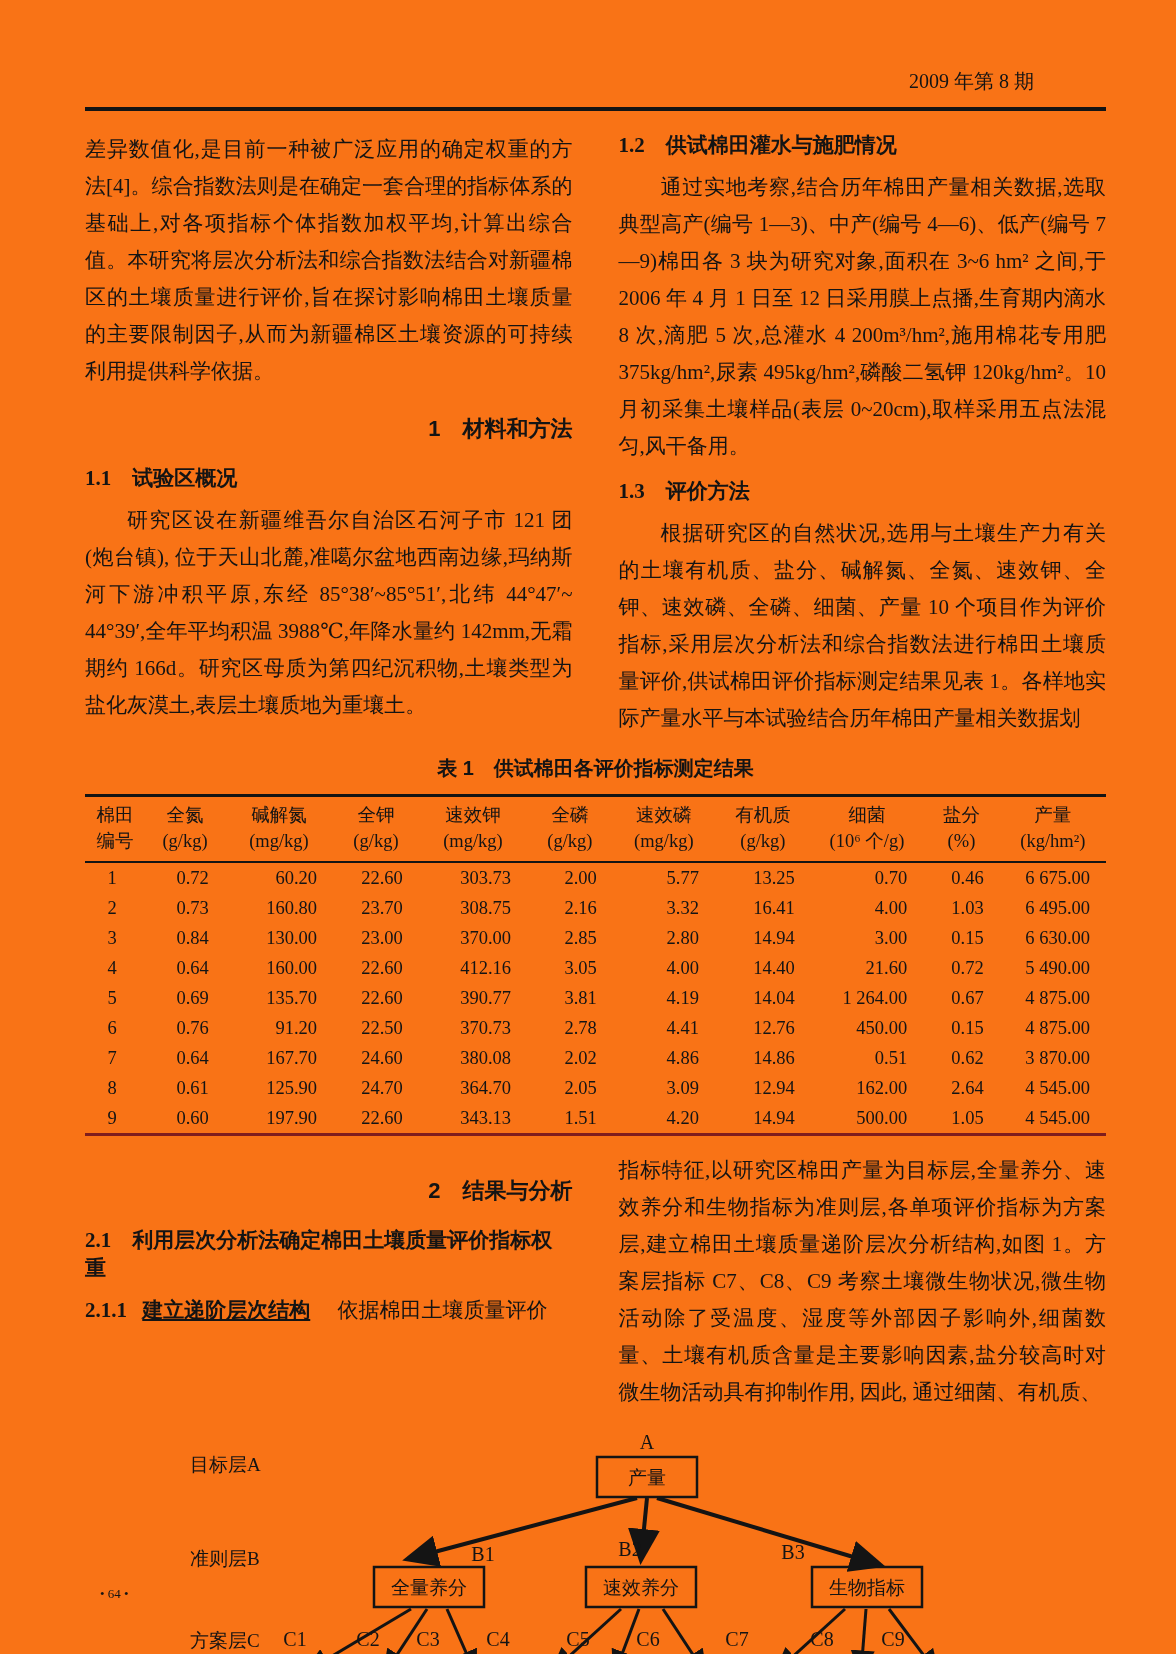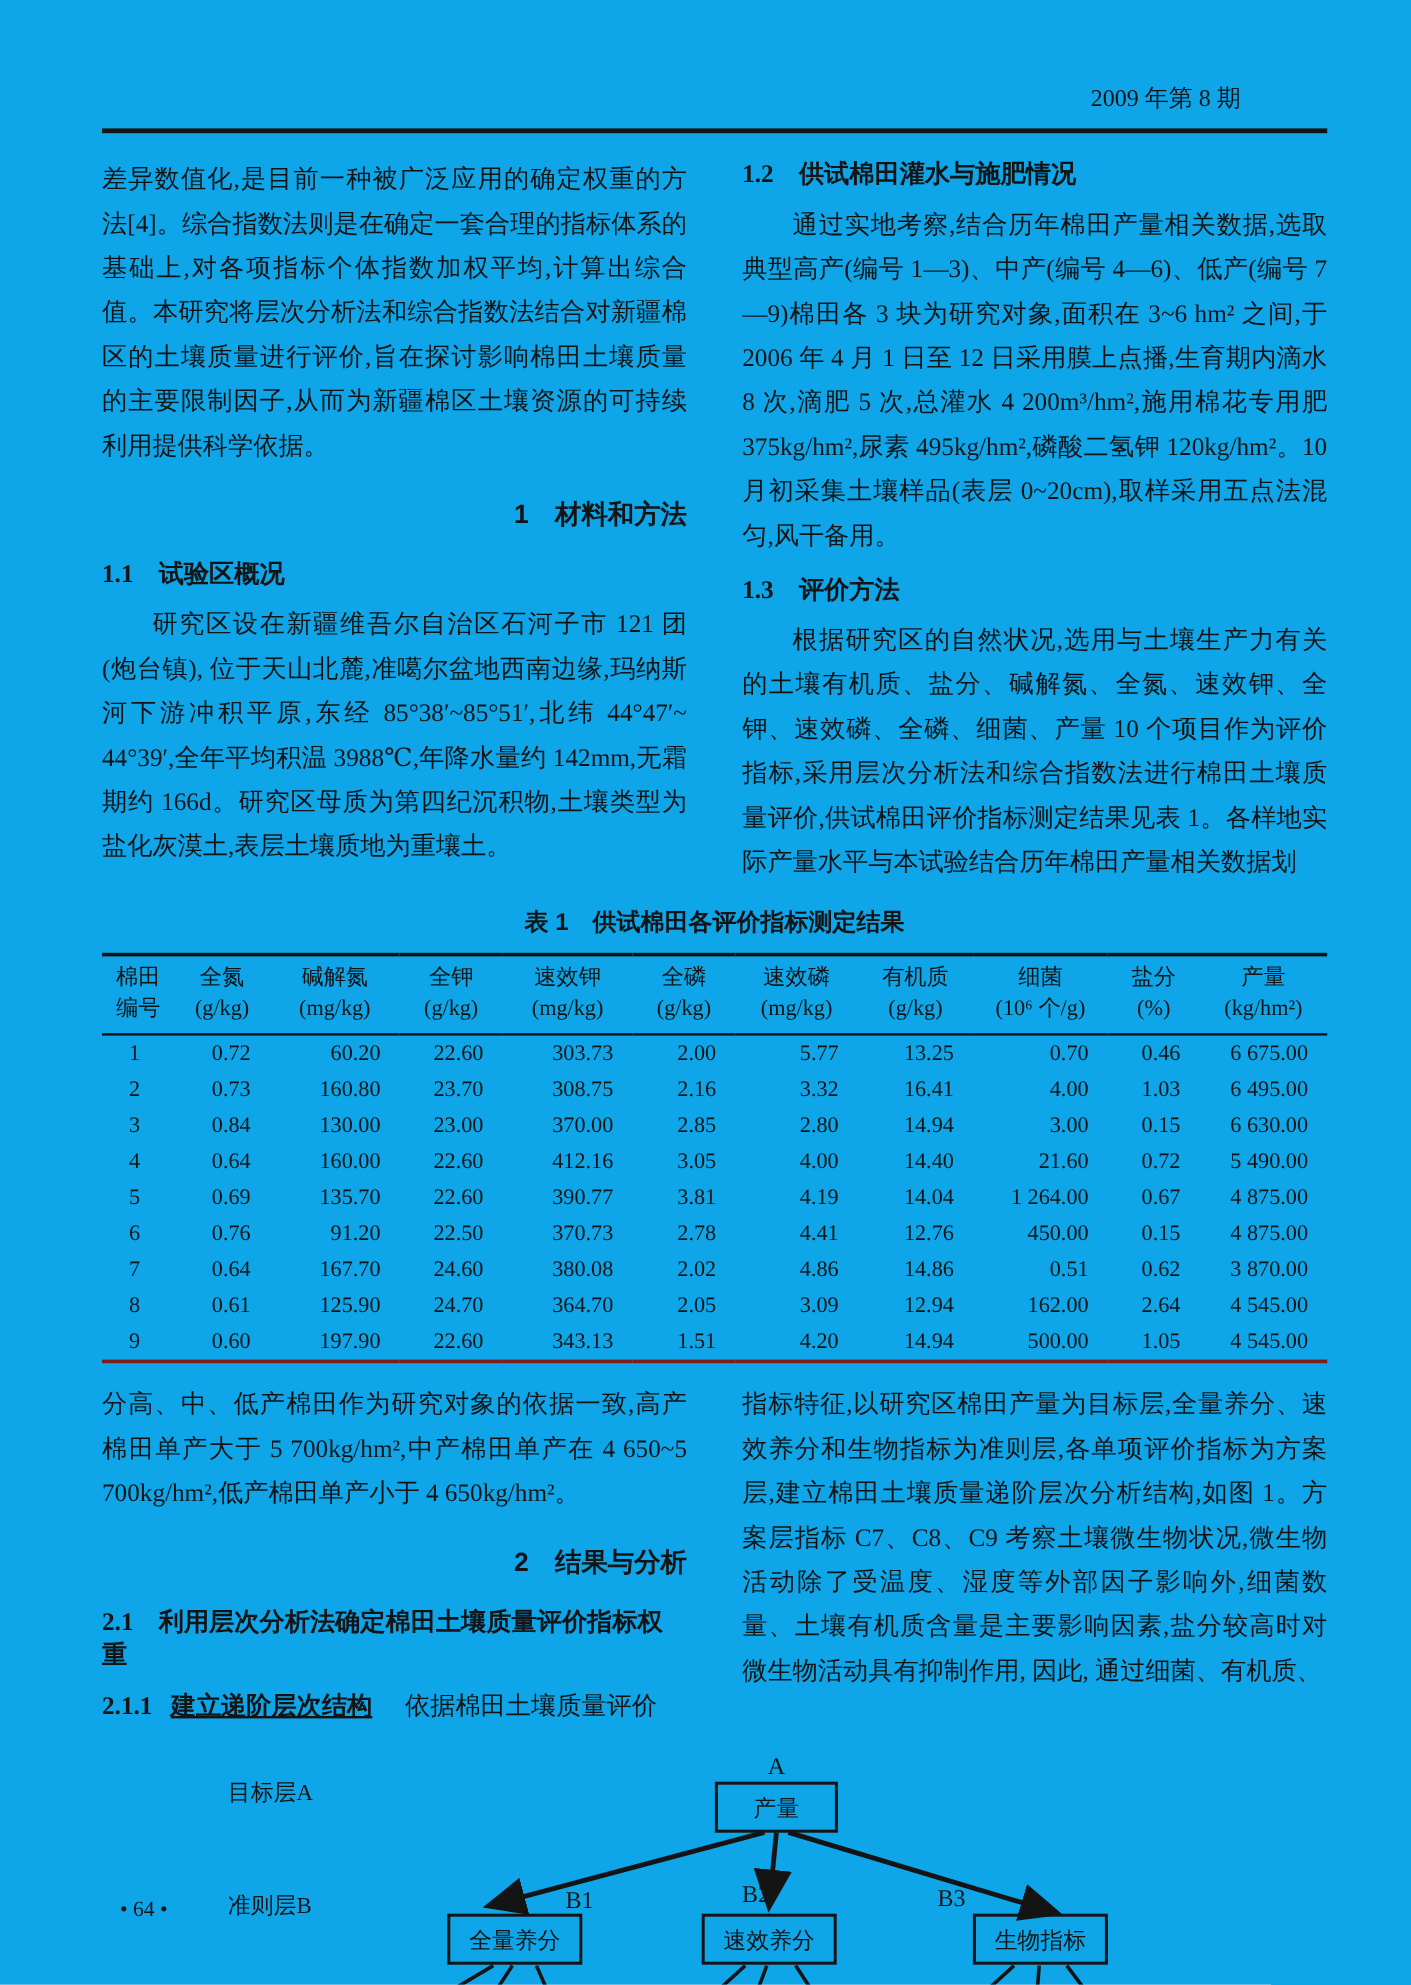--- a/index.html
+++ b/index.html
@@ -4,21 +4,21 @@
 <style>
   * { box-sizing: border-box; margin: 0; padding: 0; }
   html, body { background: #e8e8e6; }
   body { font-family: "Liberation Serif", "DejaVu Serif", serif; color: #141414; }
 
   .page {
     position: relative;
     width: 1176px;
     height: 1654px;
     margin: 0 auto;
-    background: #0ea5e9;
+    background: #f97316;
     padding: 68px 70px 0 85px;
     overflow: hidden;
   }
 
   
   .page-header { text-align: right; padding-right: 72px; font-size: 20px; margin-bottom: 12px; }
   .header-rule { width: 1021px; height: 4px; background: #141414; margin-bottom: 20px; }
 
   
   .columns { display: flex; gap: 46px; }
@@ -91,21 +91,21 @@
   figure.hierarchy svg { display: block; width: 1021px; height: 296px; }
   svg text { font-family: "Liberation Serif", "DejaVu Serif", serif; fill: #141414; font-size: 19px; }
   svg text.code { font-size: 20px; }
   svg text.leaf { font-weight: 600; font-size: 19px; }
   svg text.boxlabel { font-size: 19px; }
   svg rect.node { fill: none; stroke: #141414; stroke-width: 2.5; }
   svg line.arrow { stroke: #141414; }
   svg line.a-arrow { stroke-width: 4; }
   svg line.b-arrow { stroke-width: 3; }
 
-  .page-number { position: absolute; left: 100px; bottom: 52px; font-size: 18px; }
+  .page-number { position: absolute; left: 100px; bottom: 52px; font-size: 13px; }
 </style>
 </head>
 <body>
 
 <div class="page">
 
   <div class="page-header">
     <span>2009 年第 8 期</span>
   </div>
   <div class="header-rule"></div>
@@ -293,21 +293,20 @@
             <td>500.00</td>
             <td>1.05</td>
             <td>4 545.00</td>
           </tr>
         </tbody>
     </table>
   </div>
 
   <div class="columns bottom">
     <div class="col">
-      <p class="body">分高、中、低产棉田作为研究对象的依据一致,高产棉田单产大于 5 700kg/hm²,中产棉田单产在 4 650~5 700kg/hm²,低产棉田单产小于 4 650kg/hm²。</p>
       <h2 class="sec">2　结果与分析</h2>
       <h3 class="subsec">2.1　利用层次分析法确定棉田土壤质量评价指标权重</h3>
       <p class="body h211-line">
         <span class="h211-num">2.1.1</span>
         <span class="h211-title">建立递阶层次结构</span>
         <span class="h211-rest">依据棉田土壤质量评价</span>
       </p>
     </div>
     <div class="col">
       <p class="body">指标特征,以研究区棉田产量为目标层,全量养分、速效养分和生物指标为准则层,各单项评价指标为方案层,建立棉田土壤质量递阶层次分析结构,如图 1。方案层指标 C7、C8、C9 考察土壤微生物状况,微生物活动除了受温度、湿度等外部因子影响外,细菌数量、土壤有机质含量是主要影响因素,盐分较高时对微生物活动具有抑制作用, 因此, 通过细菌、有机质、</p>

